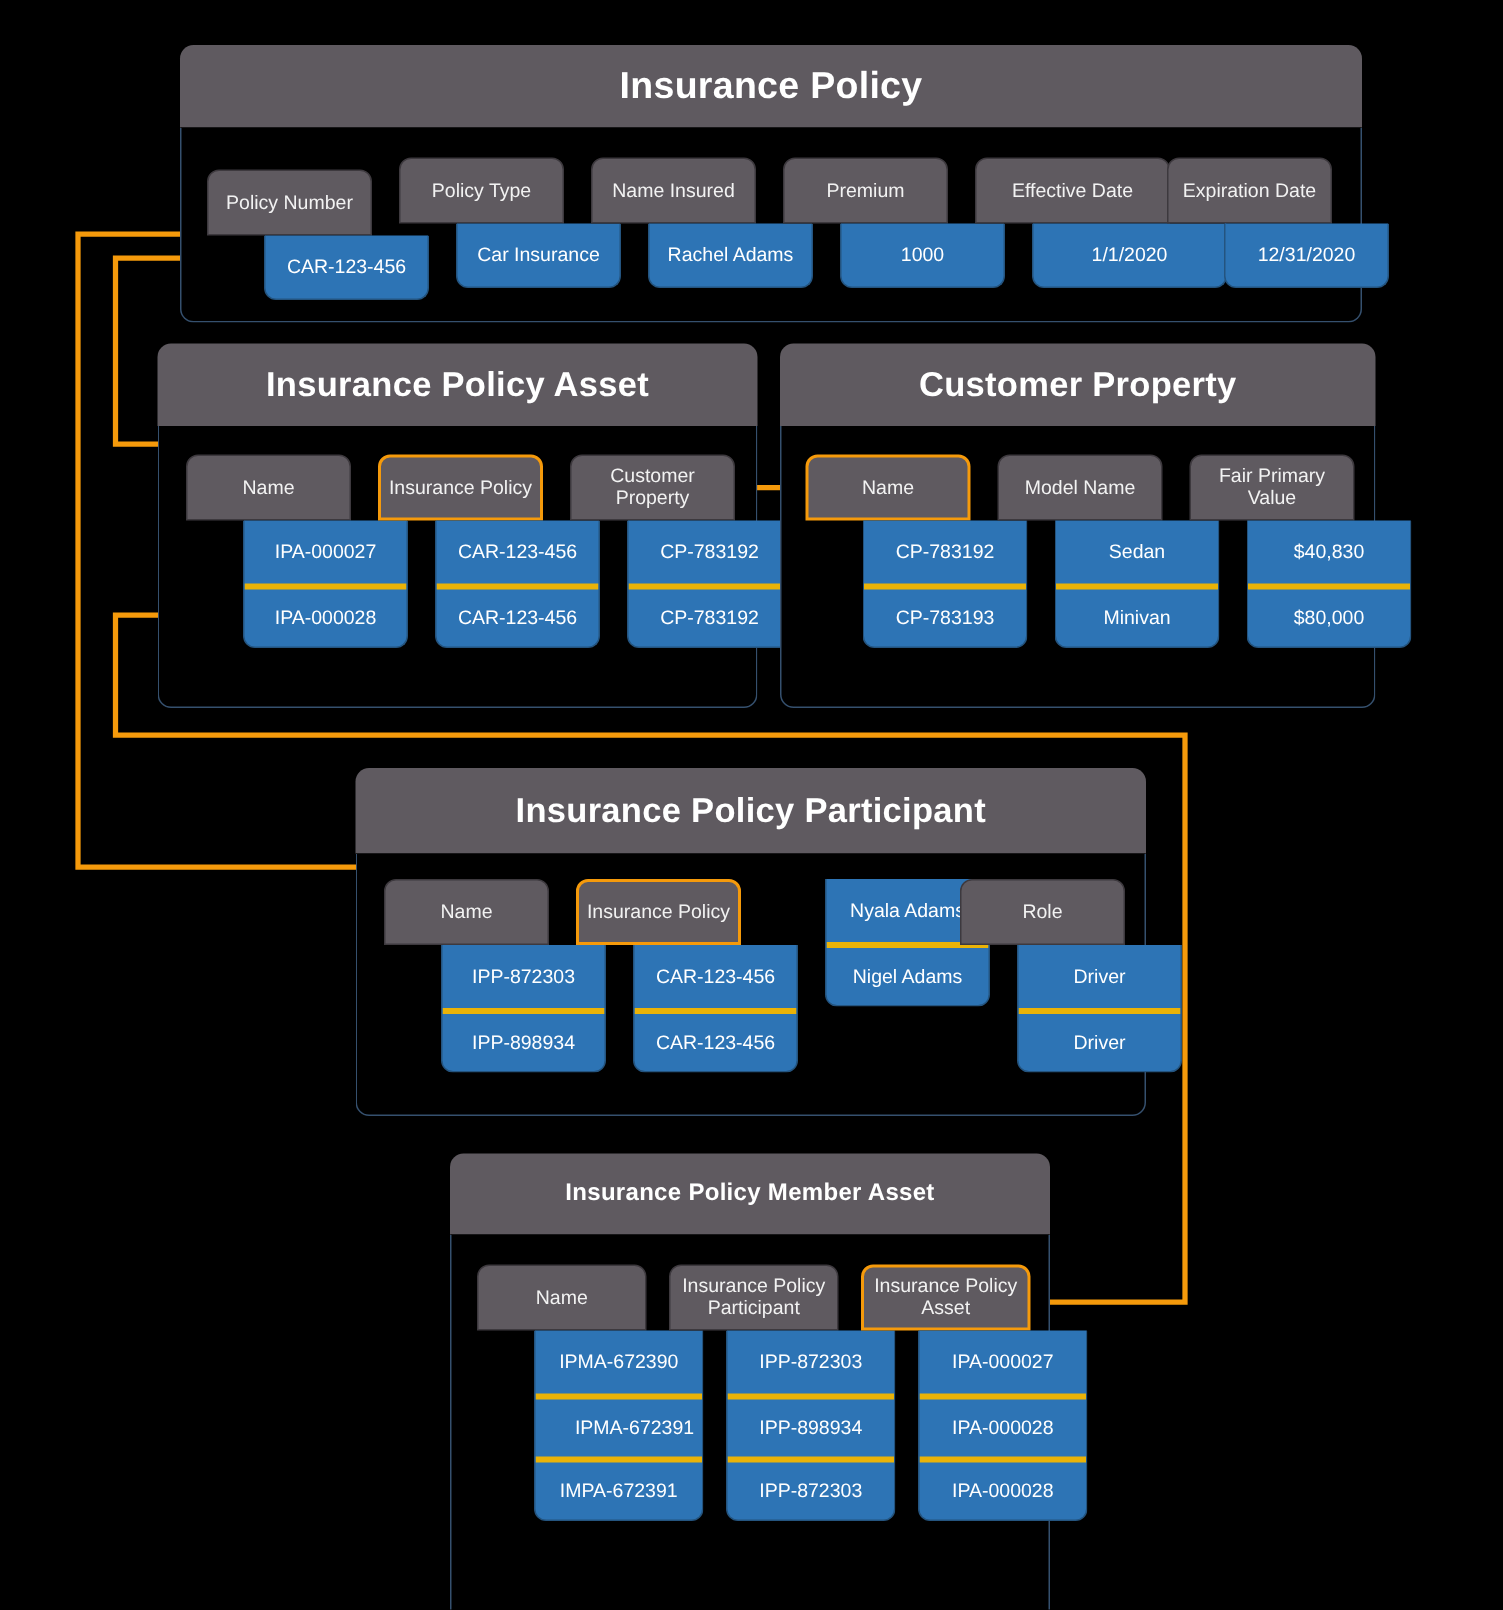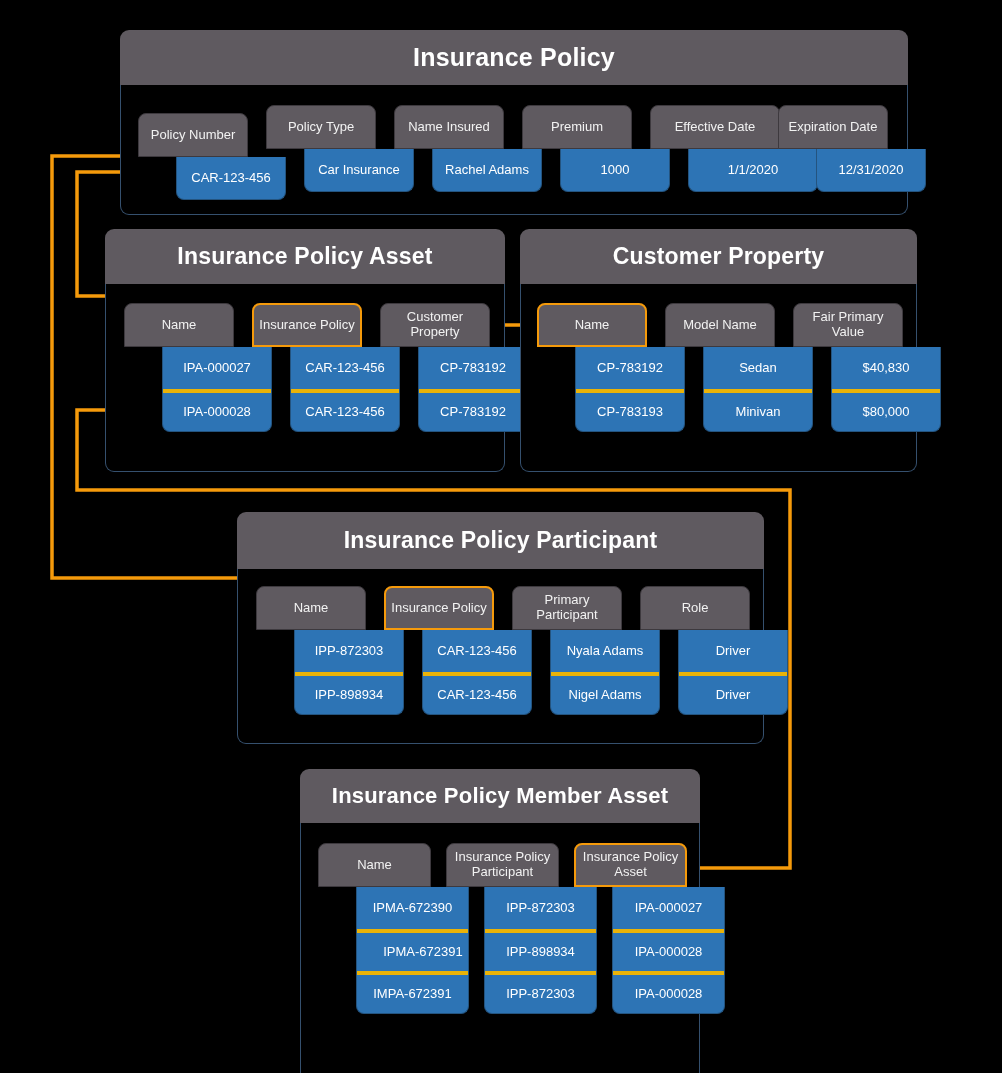--- a/index.html
+++ b/index.html
@@ -230,41 +230,40 @@
 
         <div class="col hl" style="left:146px;top:17px;width:110px;">
           <div class="col-head" style="height:44px;">Insurance Policy</div>
           <div class="col-cells">
             <div class="cell" style="height:42px;">CAR-123-456</div>
             <div class="cell" style="height:42px;">CAR-123-456</div>
           </div>
         </div>
 
         <div class="col" style="left:274px;top:17px;width:110px;">
-          <div class="col-head" style="height:44px;">Primary Participant</div>
           <div class="col-cells">
             <div class="cell" style="height:42px;">Nyala Adams</div>
             <div class="cell" style="height:42px;">Nigel Adams</div>
           </div>
         </div>
 
         <div class="col" style="left:402px;top:17px;width:110px;">
           <div class="col-head" style="height:44px;text-align:right;">Role</div>
           <div class="col-cells">
             <div class="cell" style="height:42px;">Driver</div>
             <div class="cell" style="height:42px;">Driver</div>
           </div>
         </div>
 
       </div>
     </div>
   </div>
 
   <div class="card" style="left:300px;top:769px;width:400px;">
-    <div class="card-head" style="height:54px;font-size:22px;">Insurance Policy Member Asset</div>
+    <div class="card-head" style="height:54px;font-size:16px;">Insurance Policy Member Asset</div>
     <div class="card-body" style="height:275px;">
       <div class="cols">
 
         <div class="col" style="left:17px;top:20px;width:113px;">
           <div class="col-head" style="height:44px;">Name</div>
           <div class="col-cells">
             <div class="cell" style="height:42px;">IPMA-672390</div>
             <div class="cell" style="height:42px;padding-left:24px;">IPMA-672391</div>
             <div class="cell" style="height:42px;">IMPA-672391</div>
           </div>

